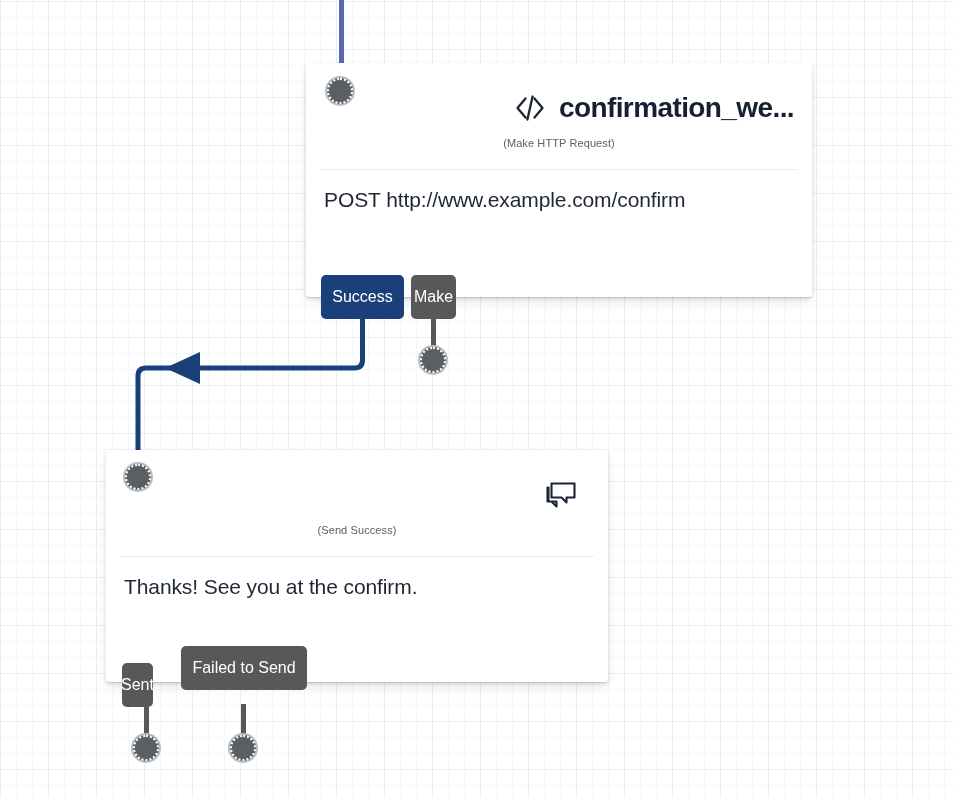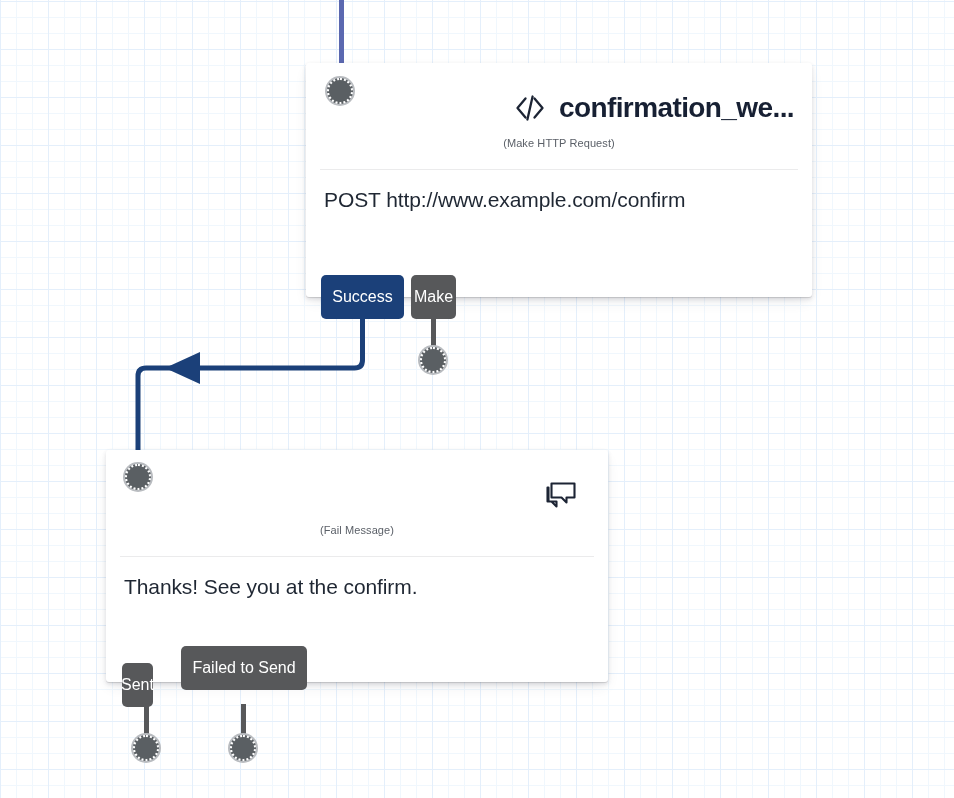--- a/index.html
+++ b/index.html
@@ -200,21 +200,21 @@
 
     <div class="node-head">
       <span class="node-type-icon">
         <svg width="36" height="30" viewBox="0 0 36 30" aria-hidden="true">
           <path d="M9.5 3.5 H32.5 V17.5 H24.5 L24.5 22.5 L19.5 17.5 H9.5 Z" fill="none" stroke="#1c2434" stroke-width="2.1" stroke-linejoin="round"></path>
           <path d="M5.5 7.5 H6.5 V21.5 H14.5 L14.5 26.5 L9.5 21.5 H5.5 Z" fill="#ffffff" stroke="#1c2434" stroke-width="2.1" stroke-linejoin="round"></path>
         </svg>
       </span>
     </div>
 
-    <div class="node-subtitle">(Fail Message)</div>
+    <div class="node-subtitle">(Send Success)</div>
 
     <div class="node-divider"></div>
 
     <div class="node-body">Thanks! See you at the confirm.</div>
   </div>
 
   <div class="port-in" style="left:125px; top:464px;"></div>
 
   <div class="branch neutral" style="left:122px; top:663px; width:31px;">
     <span>Sent</span>

